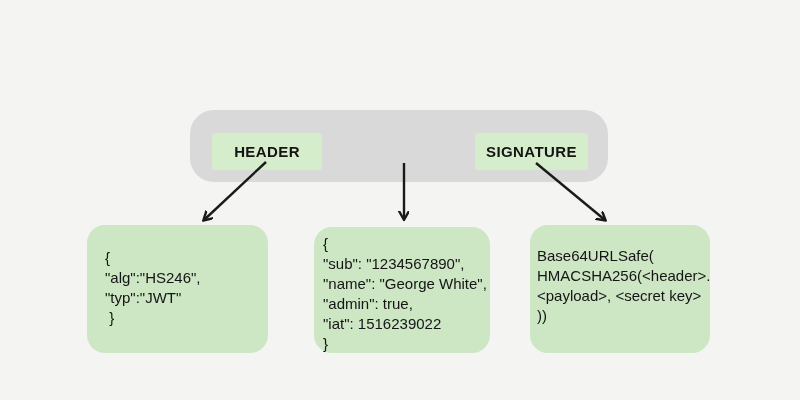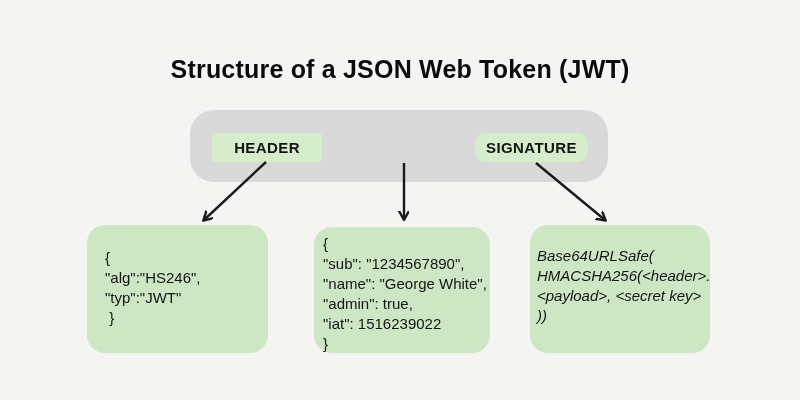--- a/index.html
+++ b/index.html
@@ -14,48 +14,47 @@
   .title{
     position:absolute;left:0;top:55px;width:800px;text-align:center;
     font-size:25px;font-weight:700;color:#0b0b0b;letter-spacing:0.2px;
   }
 
   .jwt-bar{
     position:absolute;left:190px;top:110px;width:418px;height:72px;
     background:var(--bar);border-radius:24px;
   }
   .segment{
-    position:absolute;top:23px;height:29px;border-radius:3px;
+    position:absolute;top:23px;height:37px;border-radius:3px;
     background:var(--segment_green);
     display:flex;align-items:center;justify-content:center;
     font-size:15px;font-weight:700;letter-spacing:0.4px;color:var(--ink);
   }
   .segment.header{left:22px;width:110px;}
   .segment.payload{left:155px;width:100px;}
-  .segment.signature{left:285px;width:113px;border-radius:11px;}
+  .segment.signature{left:285px;width:113px;}
 
   .arrows{position:absolute;left:0;top:0;width:800px;height:400px;pointer-events:none;}
 
   .code-box{
     position:absolute;background:var(--box_green);border-radius:18px;color:#151515;
   }
   .code-text{
     font-size:15px;line-height:20px;font-weight:400;white-space:pre;
     font-family:"Liberation Sans","DejaVu Sans",sans-serif;
   }
   .box-header{left:87px;top:225px;width:181px;height:128px;padding:23px 0 0 18px;}
   .box-payload{left:314px;top:227px;width:176px;height:126px;padding:7px 0 0 9px;}
-  .box-signature{left:530px;top:225px;width:180px;height:128px;padding:21px 0 0 7px;font-style:italic;}
+  .box-signature{left:530px;top:225px;width:180px;height:128px;padding:21px 0 0 7px;}
 </style>
 </head>
 <body>
 
 <div class="canvas">
 
-  <h1 class="title">Structure of a JSON Web Token (JWT)</h1>
 
   <div class="jwt-bar">
     <div class="segment header">
       <span>HEADER</span>
     </div>
     <div class="segment signature">
       <span>SIGNATURE</span>
     </div>
   </div>
 

